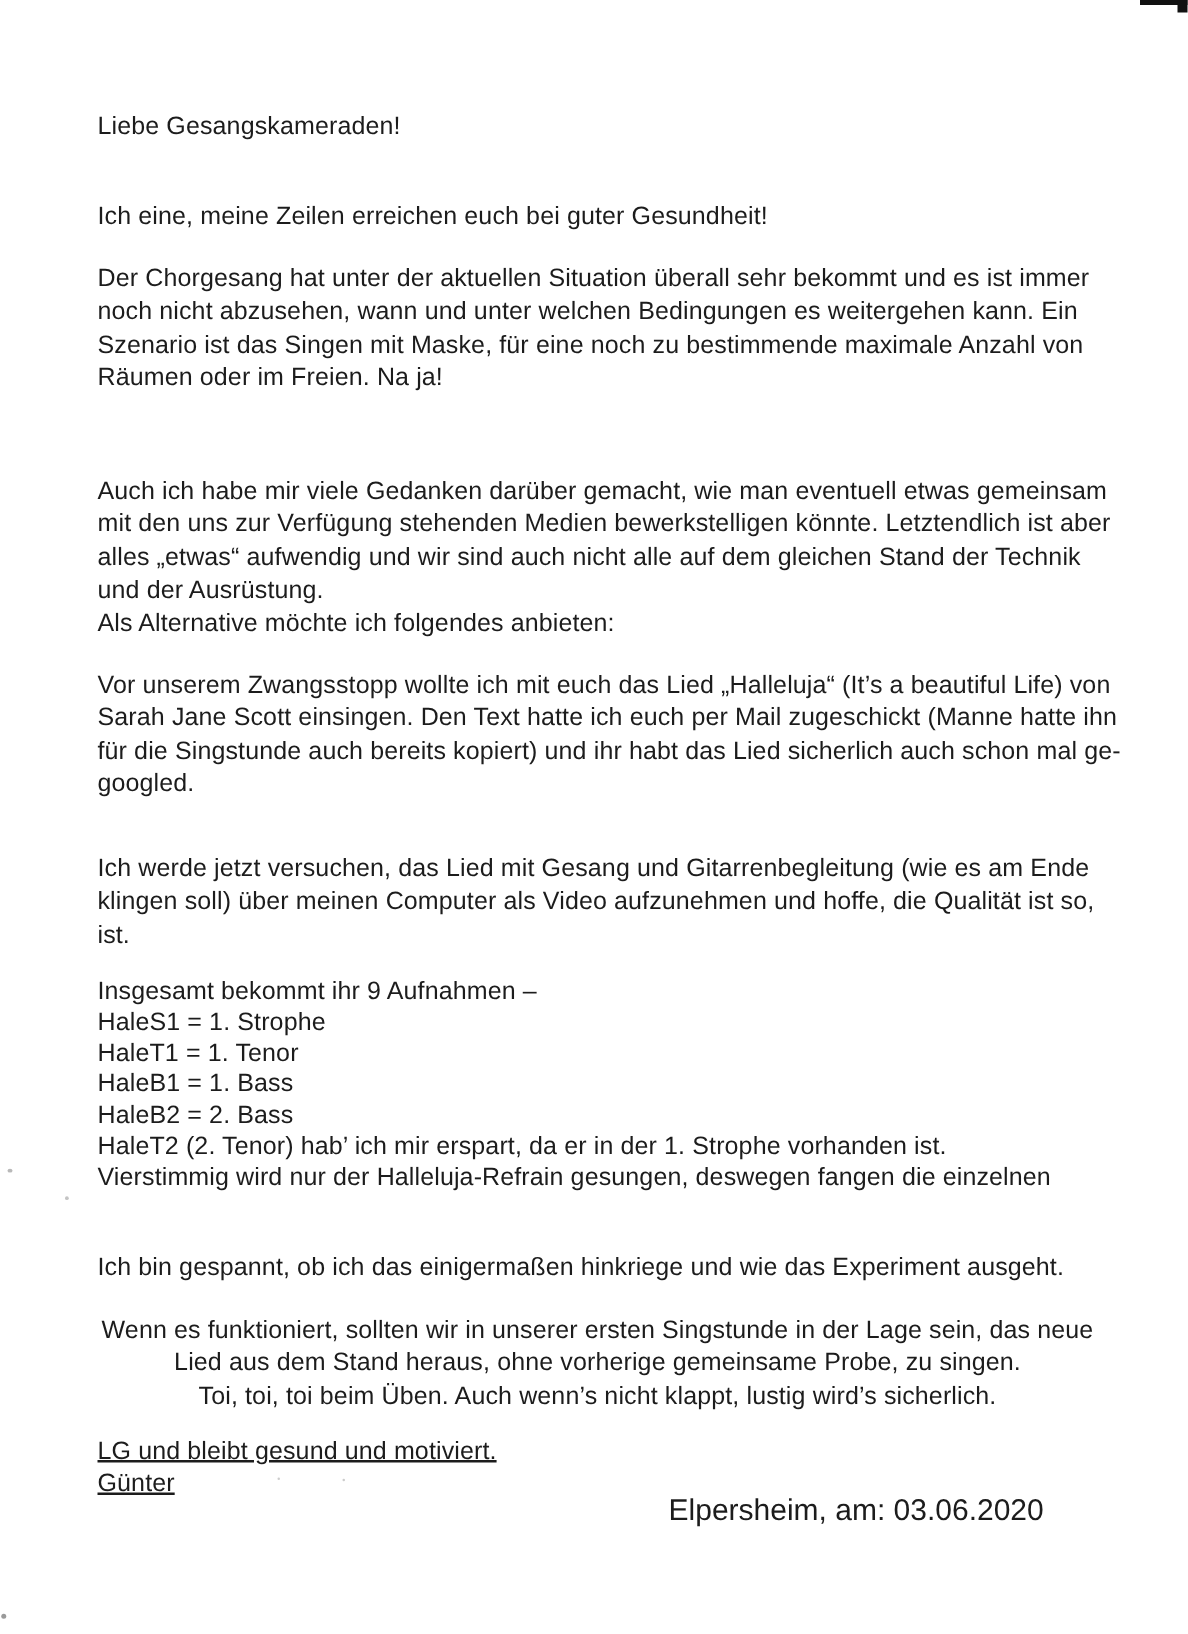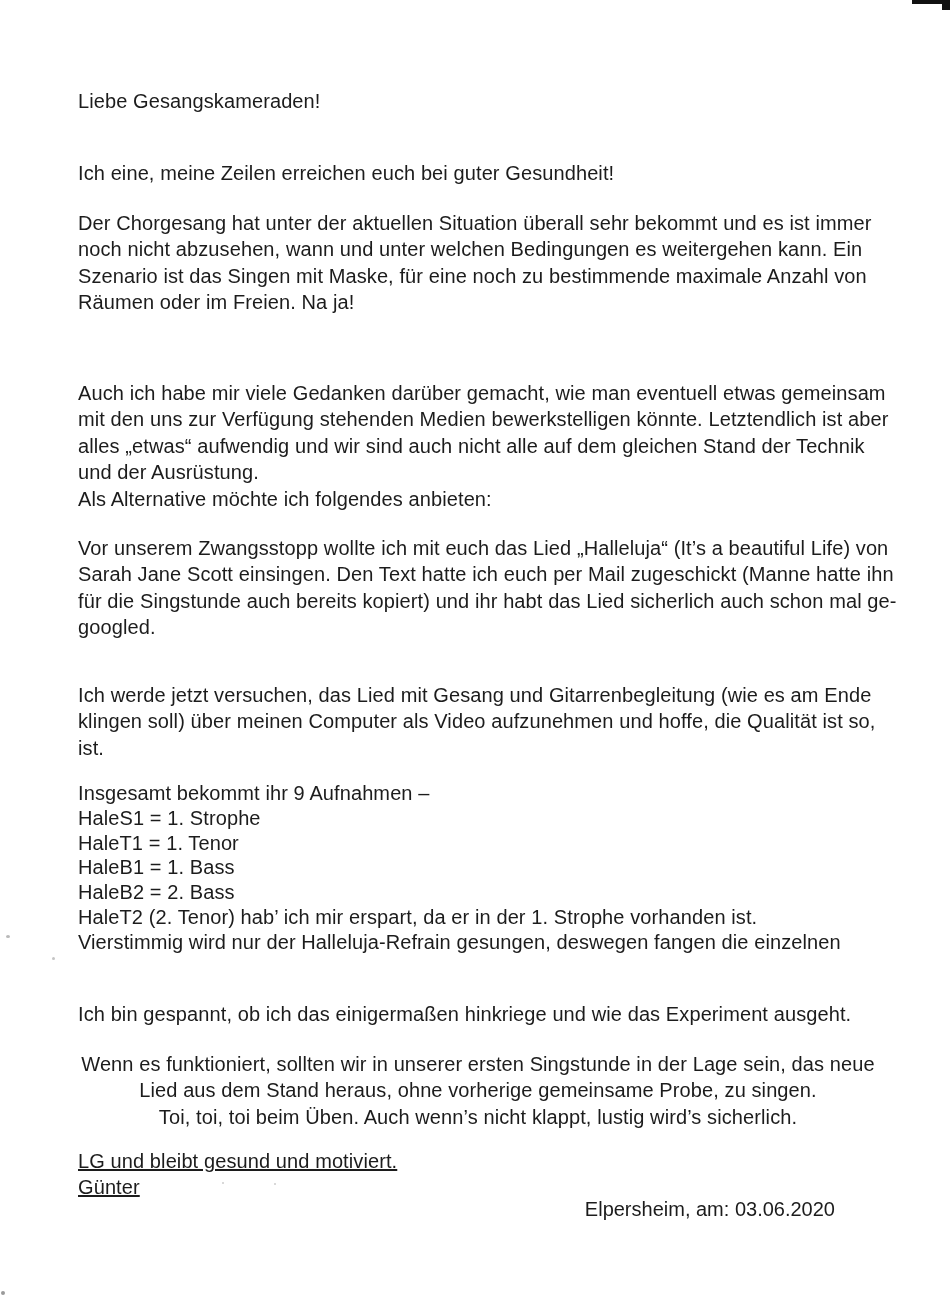--- a/index.html
+++ b/index.html
@@ -46,21 +46,21 @@
   .para-5  { top: 535px; }
   .para-6  { top: 658px; margin-top: 24px; }
   .para-7  { top: 781px; line-height: 24.8px; }
   .para-8  { top: 1001px; }
   .para-9  { top: 1051px; text-align: center; }
   .para-10 { top: 1148px; text-decoration: underline; }
   .date-line {
     position: absolute;
     top: 1196px;
     right: 115px;
-    font-size: 20px;
+    font-size: 24px;
     line-height: 26px;
     white-space: nowrap;
   }
   
   .artifact { position: absolute; background: var(--artifact-color, #111111); }
   .corner-bar   { left: 912px; top: 0; width: 38px; height: 4px; }
   .corner-block { left: 942px; top: 0; width: 8px;  height: 10px; }
   .speck { position: absolute; border-radius: 50%; }
   .speck-1 { left: 6px;   top: 935px;  width: 4px; height: 3px; background: #b9b9b9; }
   .speck-2 { left: 52px;  top: 957px;  width: 3px; height: 3px; background: #c4c4c4; }

